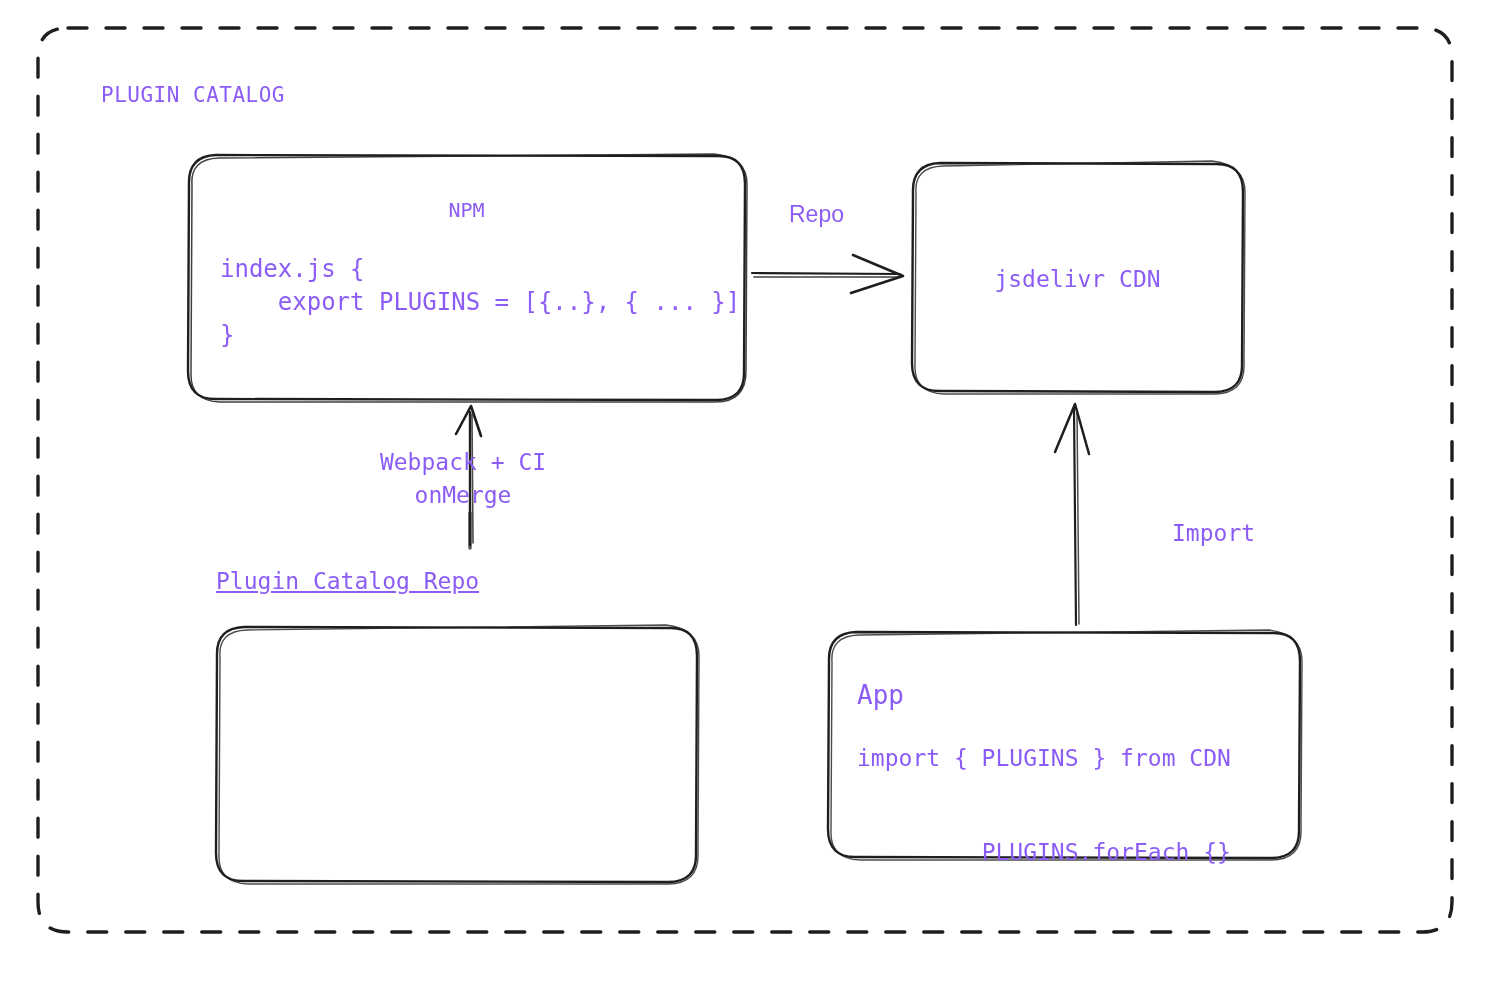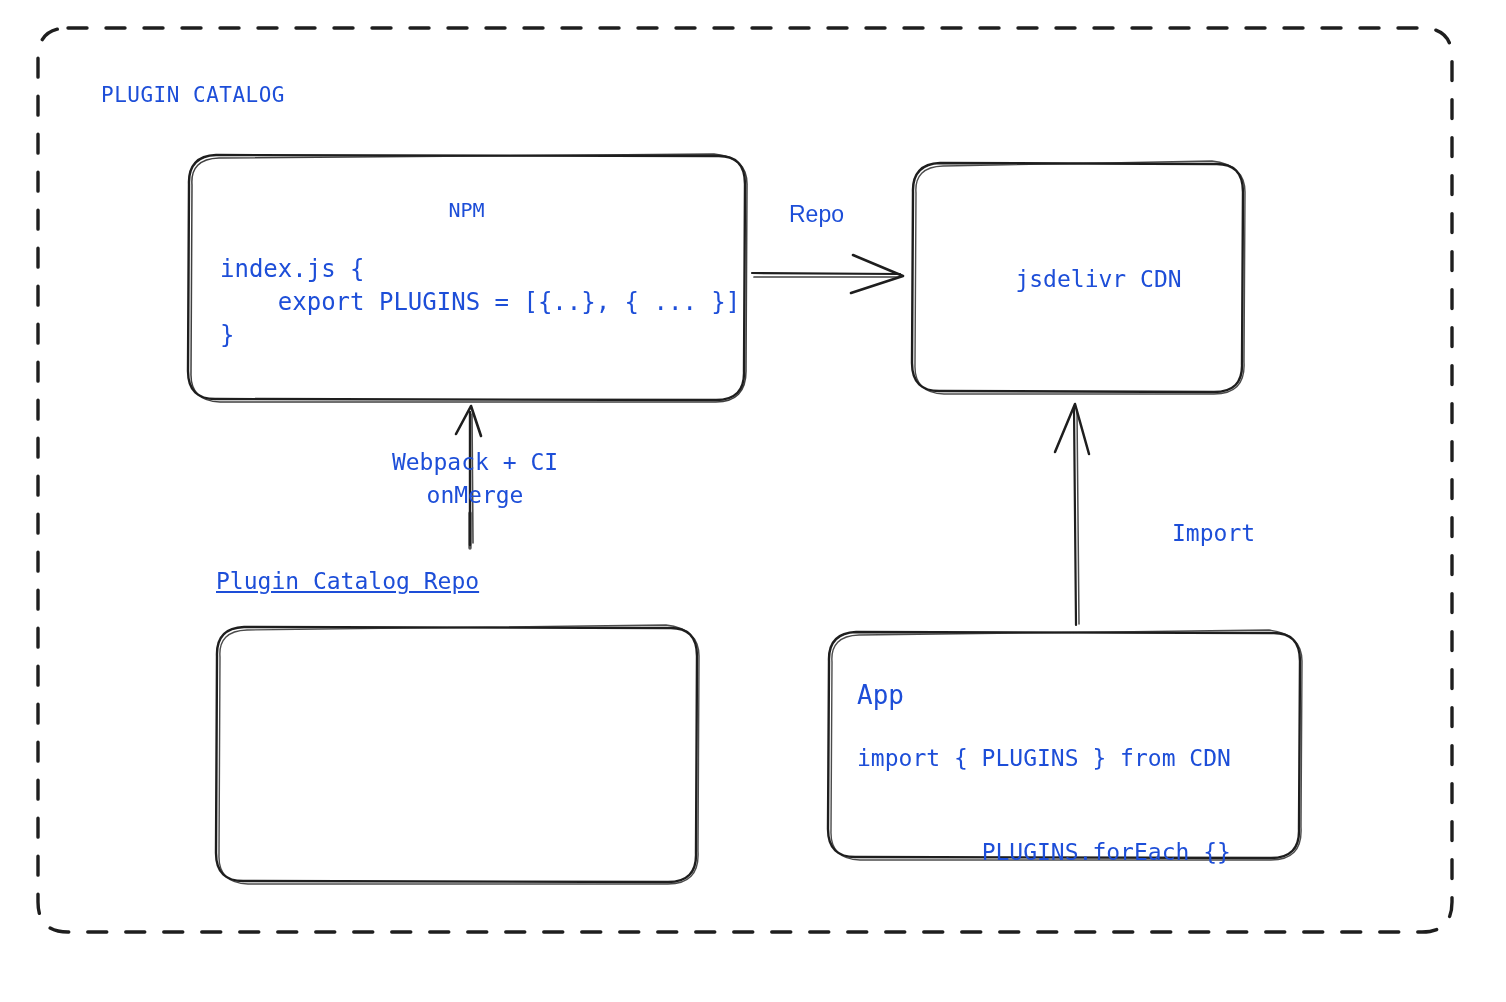--- a/index.html
+++ b/index.html
@@ -21,21 +21,21 @@
     position: absolute;
     left: 0;
     top: 0;
     width: 1506px;
     height: 1002px;
     pointer-events: none;
   }
   .txt {
     position: absolute;
     white-space: pre;
-    color: #1d4ed8;
+    color: #8b5cf6;
     line-height: 1.32;
     -webkit-font-smoothing: antialiased;
   }
   .mono {
     font-family: "DejaVu Sans Mono", "Liberation Mono", monospace;
   }
   .sans {
     font-family: "Liberation Sans", "DejaVu Sans", sans-serif;
   }
 
@@ -62,31 +62,30 @@
     line-height: 1.38;
   }
 
   
   #cdn-title {
     left: 912px;
     top: 264px;
     width: 331px;
     text-align: center;
     font-size: 23px;
-    padding-left: 21px;
   }
 
   
   #cache-label {
     left: 789px;
     top: 199px;
     font-size: 23px;
   }
   #buildpipe-label {
-    left: 340px;
+    left: 328px;
     top: 446px;
     width: 270px;
     text-align: center;
     font-size: 23px;
     line-height: 1.42;
   }
   #import-label {
     left: 1172px;
     top: 518px;
     font-size: 23px;

